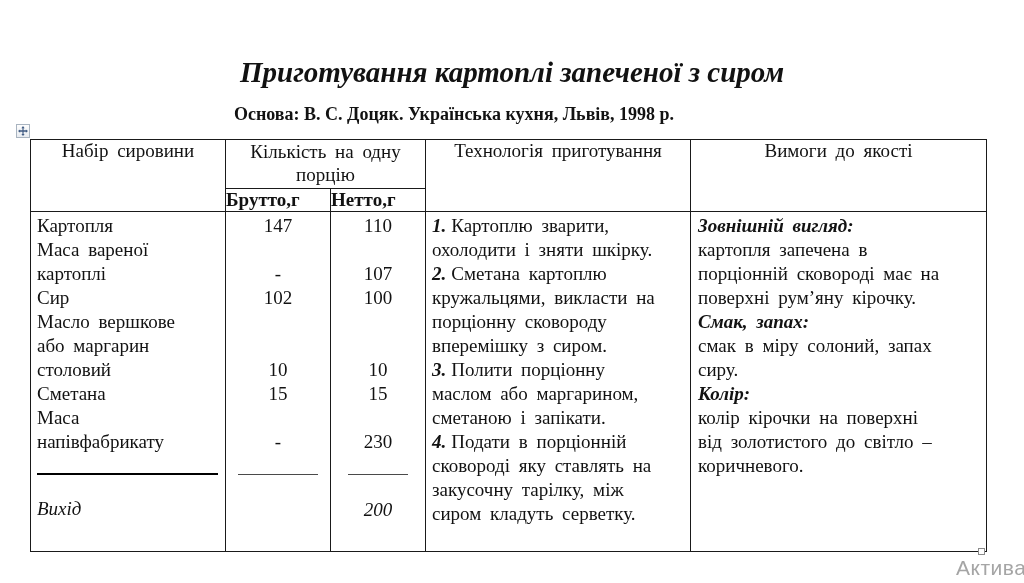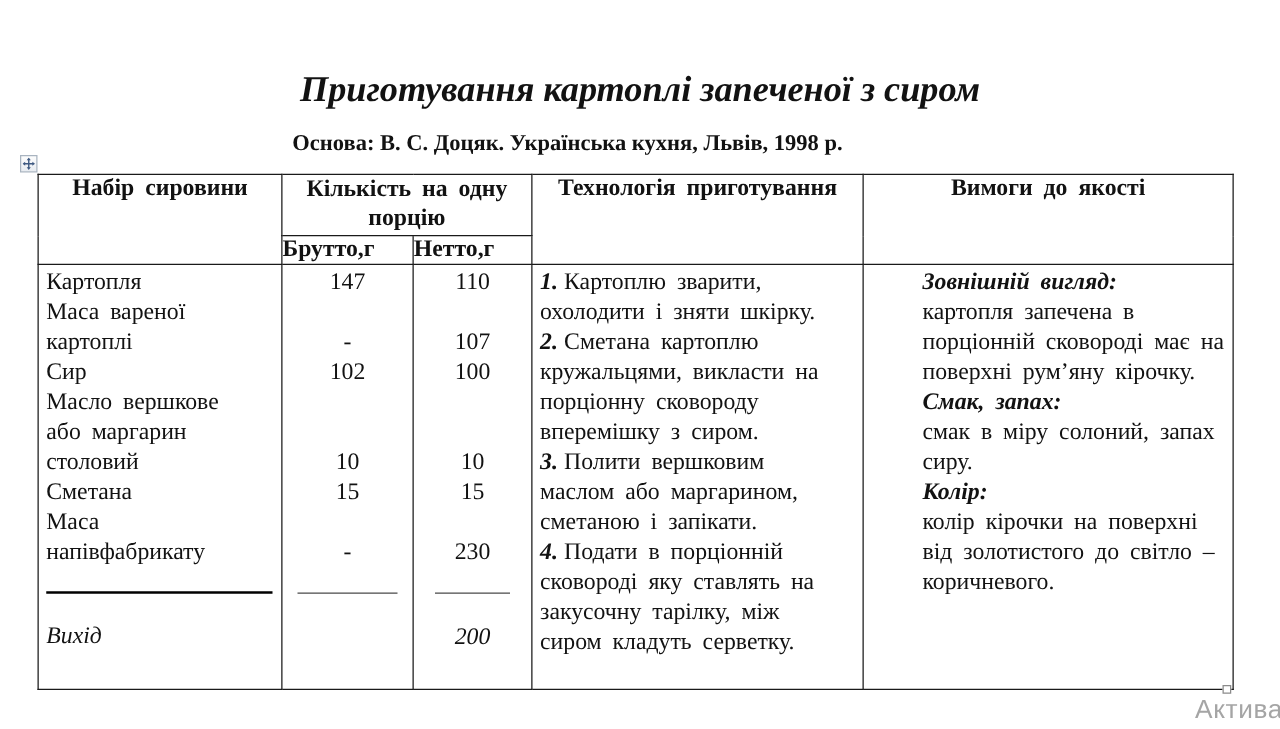--- a/index.html
+++ b/index.html
@@ -26,35 +26,35 @@
   .resize-handle{position:absolute;left:978px;top:548px;width:7px;height:7px;
     background:#fff;border:1px solid #8b8b8b;box-sizing:border-box;}
   .watermark{position:absolute;left:956px;top:556px;white-space:nowrap;
     font:400 21px/24px "Liberation Sans", sans-serif;color:#a5a5a5;letter-spacing:.5px;}
 
   
   table.card{position:absolute;left:30px;top:139px;width:956px;
     border-collapse:collapse;table-layout:fixed;}
   table.card td{border:1.5px solid #1a1a1a;padding:0;vertical-align:top;
     font-size:19px;color:#121212;overflow:hidden;}
-  td.hdr{font-weight:bold;text-align:center;vertical-align:middle;word-spacing:4px;}
+  td.hdr{font-weight:normal;text-align:center;vertical-align:middle;word-spacing:4px;}
   .qty-hdr div{line-height:23px;}
   td.subhdr{font-weight:bold;text-align:left;padding:0 0 0 7px;line-height:22px;vertical-align:middle;}
 
   .cellpad{padding:2px 6px 0 6px;}
   .ln{height:24px;line-height:24px;white-space:nowrap;word-spacing:4px;}
   .num-ln{text-align:center;word-spacing:0;}
   .out{font-weight:normal;font-style:italic;}
   .rule-ln{position:relative;}
   .rule1{display:block;margin-top:19px;width:181px;border-top:2.5px solid #000;}
   .rule2{display:block;margin:20px auto 0 auto;width:80px;border-top:1.5px solid #4a4a4a;}
   .rule3{display:block;margin:20px auto 0 auto;width:60px;border-top:1.5px solid #4a4a4a;}
   .stepnum{font-weight:bold;font-style:italic;margin-right:5px;}
   .stepnum:empty{margin-right:0;}
-  .qlbl{font-weight:bold;font-style:italic;margin-right:5px;margin-left:40px;}
+  .qlbl{font-weight:bold;font-style:italic;margin-right:5px;}
   .qlbl:empty{margin-right:0;}
 </style>
 </head>
 <body>
 
 <div id="page">
 
 
   <div class="subtitle">Приготування картоплі запеченої з сиром</div>
 
@@ -158,21 +158,21 @@
       </td>
 
       <td>
         <div class="cellpad">
           <div class="ln"><i class="stepnum">1.</i><span>Картоплю  зварити,</span></div>
           <div class="ln"><i class="stepnum"></i><span>охолодити  і  зняти  шкірку.</span></div>
           <div class="ln"><i class="stepnum">2.</i><span>Сметана  картоплю</span></div>
           <div class="ln"><i class="stepnum"></i><span>кружальцями, викласти  на</span></div>
           <div class="ln"><i class="stepnum"></i><span>порціонну  сковороду</span></div>
           <div class="ln"><i class="stepnum"></i><span>вперемішку  з  сиром.</span></div>
-          <div class="ln"><i class="stepnum">3.</i><span>Полити  вершковим</span></div>
+          <div class="ln"><i class="stepnum">3.</i><span>Полити  порціонну</span></div>
           <div class="ln"><i class="stepnum"></i><span>маслом  або  маргарином,</span></div>
           <div class="ln"><i class="stepnum"></i><span>сметаною  і  запікати.</span></div>
           <div class="ln"><i class="stepnum">4.</i><span>Подати  в  порціонній</span></div>
           <div class="ln"><i class="stepnum"></i><span>сковороді яку ставлять на</span></div>
           <div class="ln"><i class="stepnum"></i><span>закусочну тарілку, між</span></div>
           <div class="ln"><i class="stepnum"></i><span>сиром кладуть серветку.</span></div>
         </div>
       </td>
 
       <td>

